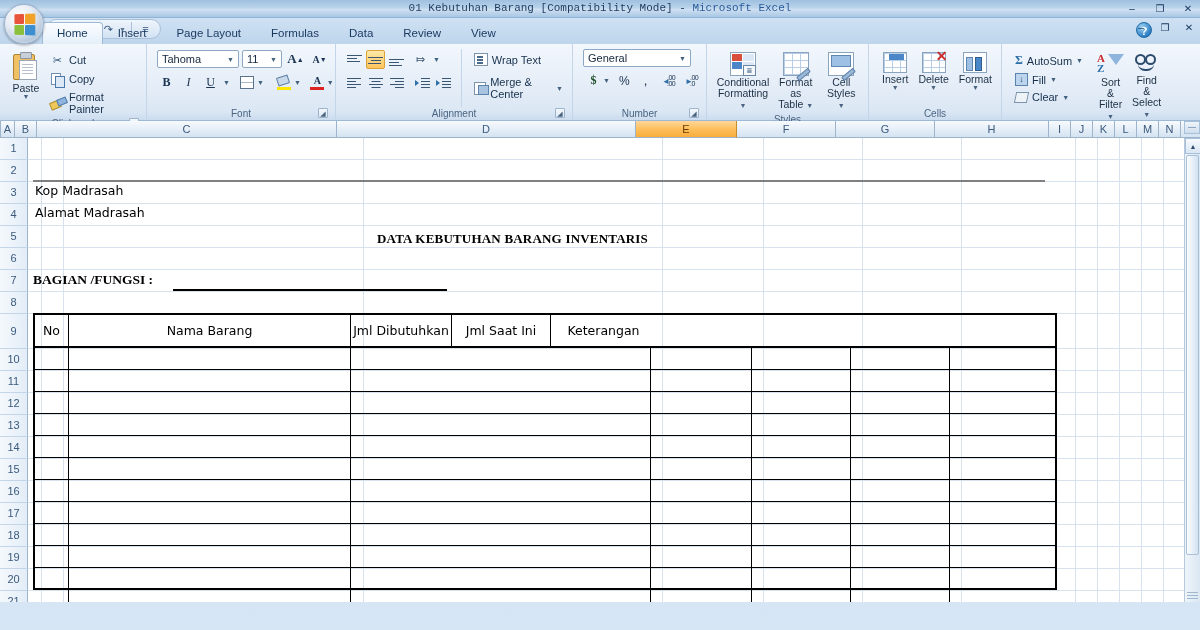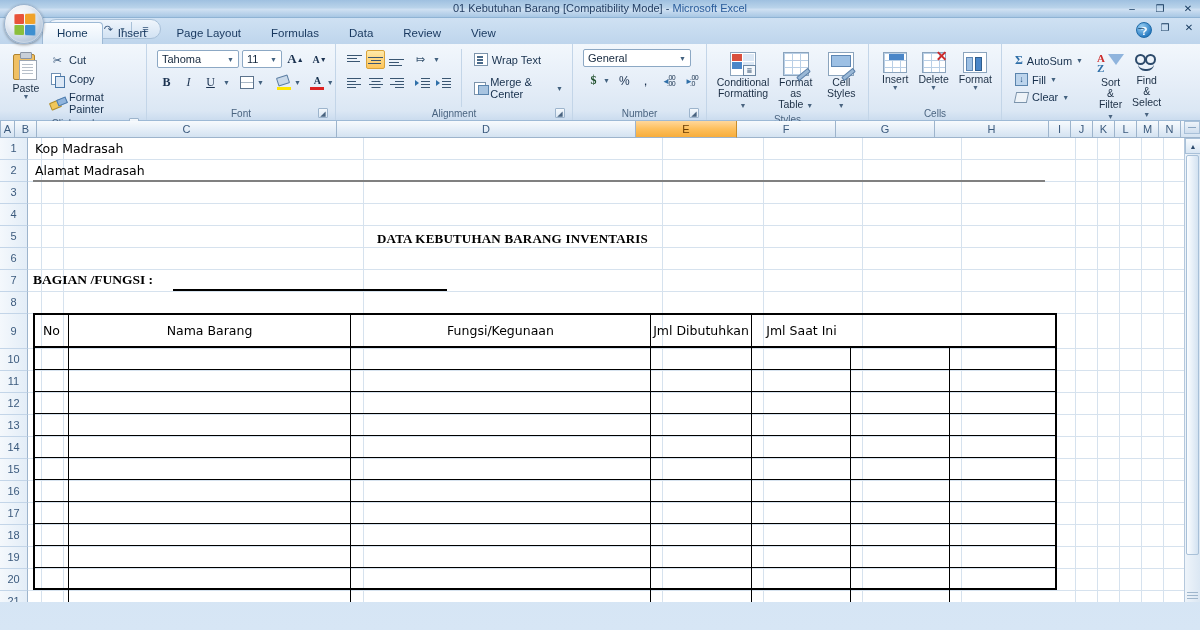--- a/index.html
+++ b/index.html
@@ -18,20 +18,21 @@
   
   .titlebar {
     height: 18px; position: relative;
     background: linear-gradient(to bottom, #9fc0e0 0%, #b9d3ea 45%, #cfe0f2 55%, #a8c7e4 100%);
     border-bottom: 1px solid #8fb3d4;
   }
   .titlebar .title {
     position: absolute; left: 0; right: 0; top: 2px;
     text-align: center; font-size: 11px; color: #1f3a5f;
     white-space: nowrap;
+    font-family: Liberation Mono, monospace;
   }
   .titlebar .title .app { color: #2a5c9b; }
   .win-btns {
     position: absolute; right: 4px; top: 0px;
     display: flex; gap: 12px; align-items: center; height: 18px;
   }
   .win-btns span {
     font-size: 10px; color: #14375c; width: 16px; text-align: center;
     line-height: 14px; cursor: default;
   }
@@ -319,21 +320,21 @@
     border-right:1px solid #9db4cc; border-bottom:1px solid #c3d5e8;
     font-size:11px; color:#3b5a7d; text-align:center; line-height:21px;
   }
   .cells { flex:1; position:relative; background:#fff; }
   .gridlines { position:absolute; inset:0; }
   .vl { position:absolute; top:0; bottom:0; width:1px; background:#d6e2ee; }
   .hl { position:absolute; left:0; right:0; height:1px; background:#d6e2ee; }
 
   .ov { position:absolute; }
   .txt { font-size:12.5px; color:#000; white-space:nowrap; }
-  .kop { font-family:"DejaVu Sans", sans-serif; font-size:12.5px; }
+  .kop { font-family:"DejaVu Sans", sans-serif; font-size:12.5px;margin-top:42px; }
   .underline-rule { position:absolute; background:#808080; height:2px; }
 
   .doc-title {
     position:absolute; font-family:"Liberation Serif", serif; font-weight:bold;
     font-size:13px; color:#000; letter-spacing:.2px; white-space:nowrap;
   }
   .bagian {
     position:absolute; font-family:"Liberation Serif", serif; font-weight:bold;
     font-size:13.5px; color:#000; white-space:nowrap;
   }
@@ -879,23 +880,23 @@
 
         <div class="doc-title" style="left:335px;top:93px;width:299px;text-align:center">DATA KEBUTUHAN BARANG INVENTARIS</div>
 
         <div class="bagian" style="left:5px;top:134px">BAGIAN /FUNGSI :</div>
         <div class="bagian-line" style="left:145px;top:151px;width:274px"></div>
 
         <div class="tbl" style="left:5px;top:175px;width:1024px;height:277px">
           <div class="hrow" style="height:33px">
             <div class="hcell" style="width:34px">No</div>
             <div class="hcell" style="width:282px">Nama Barang</div>
-            <div class="hcell" style="width:300px">Fungsi/Kegunaan</div>
             <div class="hcell" style="width:101px">Jml Dibutuhkan</div>
             <div class="hcell" style="width:99px">Jml Saat Ini</div>
+            <div class="hcell" style="width:105px">Keterangan</div>
           </div>
           <div id="tbl-body">
               <div class="brow" style="height: 22px;">
                 <div class="bcell" style="width: 34px;"></div>
                 <div class="bcell" style="width: 282px;"></div>
                 <div class="bcell" style="width: 300px;"></div>
                 <div class="bcell" style="width: 101px;"></div>
                 <div class="bcell" style="width: 99px;"></div>
                 <div class="bcell" style="width: 99px;"></div>
                 <div class="bcell" style="width: 105px;"></div>

